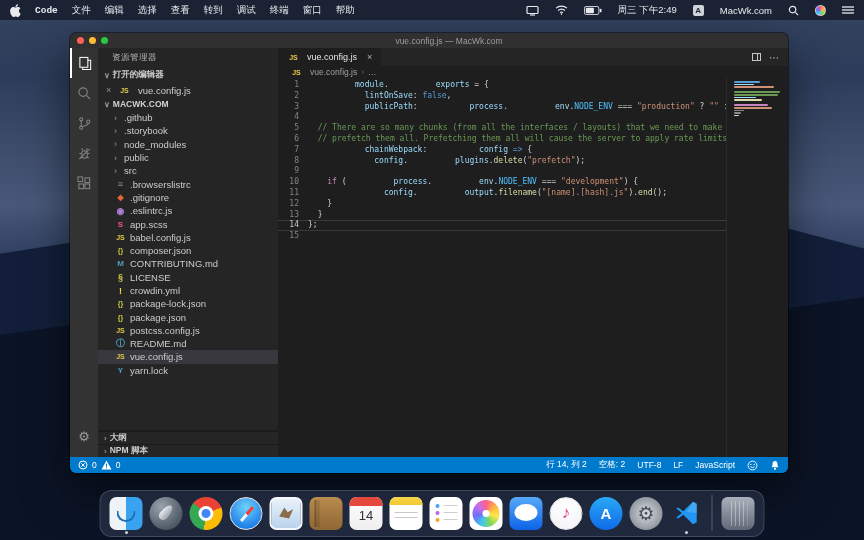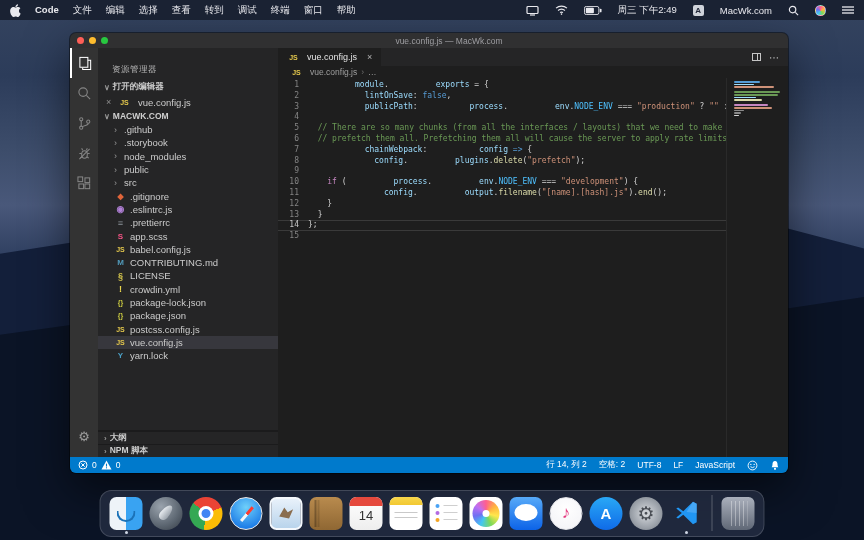--- a/index.html
+++ b/index.html
@@ -9,21 +9,21 @@
   .mount1 { position:absolute; inset:0;
     clip-path:polygon(0 47%,12% 44%,28% 49%,46% 43%,62% 40%,78% 45%,88% 41%,100% 46%,100% 100%,0 100%);
     background:#131f3a; }
   .mount2 { position:absolute; inset:0;
     clip-path:polygon(0 62%,18% 58%,36% 63%,55% 57%,75% 61%,100% 55%,100% 100%,0 100%);
     background:#0b1426; }
 
   
   .menubar { position:absolute; top:0; left:0; right:0; height:20px; background:rgba(24,31,48,.92);
     display:flex; align-items:center; color:#e9e9ee; font-size:9.5px; padding:0 10px; z-index:50; }
-  .mb-left { display:flex; gap:14px; }
+  .mb-left { display:flex; align-items:center; gap:14px;font-family:Liberation Mono, monospace; }
   .mb-app { font-weight:bold; }
   .mb-item { white-space:nowrap; }
   .mb-right { margin-left:auto; display:flex; align-items:center; gap:16px; }
   .mb-ic { display:flex; align-items:center; }
   .mb-input-a { width:11px; height:11px; background:#cfd3da; color:#23293a; border-radius:2px;
     font-size:8px; font-weight:bold; display:flex; align-items:center; justify-content:center; }
   .siri-ball { width:11px; height:11px; border-radius:50%;
     background:conic-gradient(#ff5f8f,#ffb340,#7ed957,#43c6f2,#6f6ff2,#ff5f8f); border:1px solid rgba(255,255,255,.4); }
 
   
@@ -41,21 +41,21 @@
   
   .activitybar { width:28px; background:#333333; display:flex; flex-direction:column; align-items:center; flex:none; }
   .act-ic { width:28px; height:30px; display:flex; align-items:center; justify-content:center; color:#7a7a7a; }
   .act-ic svg { stroke:#858585; }
   .act-ic.active { border-left:2px solid #fff; }
   .act-ic.active svg { stroke:#ffffff; }
   .act-gear { margin-top:auto; margin-bottom:6px; font-size:13px; color:#9b9b9b; }
 
   
   .sidebar { width:180px; background:#252526; color:#cccccc; display:flex; flex-direction:column; flex:none; font-size:9.5px; }
-  .sb-header { padding:4px 0 3px 14px; font-size:8.5px; color:#b8b8b8; letter-spacing:.5px; flex:none;margin-top:12px; }
+  .sb-header { padding:4px 0 3px 14px; font-size:8.5px; color:#b8b8b8; letter-spacing:.5px; flex:none; }
   .sb-section { padding:2px 0 2px 6px; font-weight:bold; font-size:8.5px; color:#cfcfcf; flex:none; display:flex; align-items:center; gap:3px; }
   .sb-chev { color:#9a9a9a; font-size:8px; }
   .oe-row { display:flex; align-items:center; height:14px; padding-left:8px; gap:4px; flex:none; }
   .oe-close { color:#8f8f8f; font-size:9px; width:8px; }
   .files { flex:1; overflow:hidden; }
   .file-row { display:flex; align-items:center; height:13.3px; padding-left:16px; white-space:nowrap; }
   .file-row.selected { background:#37373d; }
   .file-row .chev { color:#9a9a9a; margin-right:4px; font-size:9px; width:6px; }
   .fi { width:13px; flex:none; text-align:center; font-weight:bold; font-size:7px; margin-right:3px; font-family:"Liberation Sans",sans-serif; }
   .fi-js::before { content:"JS"; color:#e3c74c; }
@@ -315,40 +315,44 @@
             </div>
             <div class="file-row">
               <span class="chev">›</span>
               <span>public</span>
             </div>
             <div class="file-row">
               <span class="chev">›</span>
               <span>src</span>
             </div>
             <div class="file-row">
+              <span class="fi fi-config"></span>
+              <span>.browserslistrc</span>
+            </div>
+            <div class="file-row">
               <span class="fi fi-git"></span>
               <span>.gitignore</span>
             </div>
             <div class="file-row">
               <span class="fi fi-eslint"></span>
               <span>.eslintrc.js</span>
             </div>
             <div class="file-row">
-              <span class="fi fi-config"></span>
-              <span>.prettierrc</span>
-            </div>
-            <div class="file-row">
               <span class="fi fi-scss"></span>
               <span>app.scss</span>
             </div>
             <div class="file-row">
               <span class="fi fi-js"></span>
               <span>babel.config.js</span>
             </div>
             <div class="file-row">
+              <span class="fi fi-json"></span>
+              <span>composer.json</span>
+            </div>
+            <div class="file-row">
               <span class="fi fi-md"></span>
               <span>CONTRIBUTING.md</span>
             </div>
             <div class="file-row">
               <span class="fi fi-license"></span>
               <span>LICENSE</span>
             </div>
             <div class="file-row">
               <span class="fi fi-yml"></span>
               <span>crowdin.yml</span>
@@ -357,20 +361,24 @@
               <span class="fi fi-json"></span>
               <span>package-lock.json</span>
             </div>
             <div class="file-row">
               <span class="fi fi-json"></span>
               <span>package.json</span>
             </div>
             <div class="file-row">
               <span class="fi fi-js"></span>
               <span>postcss.config.js</span>
+            </div>
+            <div class="file-row">
+              <span class="fi fi-info"></span>
+              <span>README.md</span>
             </div>
             <div class="file-row selected">
               <span class="fi fi-js"></span>
               <span>vue.config.js</span>
             </div>
             <div class="file-row">
               <span class="fi fi-yarn"></span>
               <span>yarn.lock</span>
             </div>
           </div>

